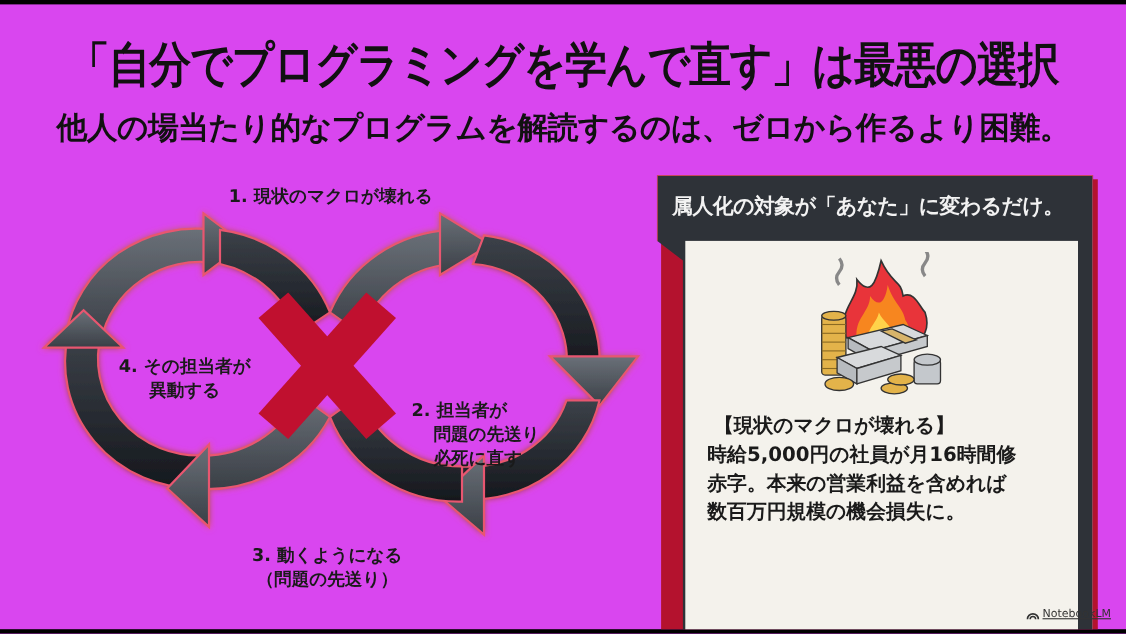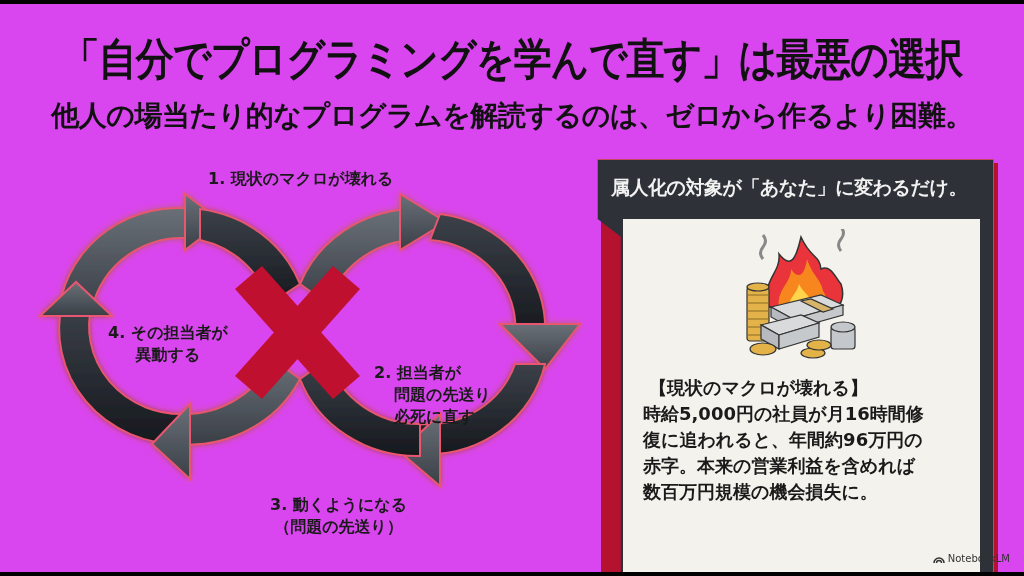--- a/index.html
+++ b/index.html
@@ -57,21 +57,21 @@
     background:#f4f2ec;
   }
   .money { position:absolute; left:118px; top:10px; width:120px; height:130px; }
   .calc {
     position:absolute; left:20px; top:156px; right:18px;
     font-weight:bold; font-size:18px; line-height:26px; color:#1a1a1a;
   }
   .calc-title { margin-left:6px; }
   .logo {
     position:absolute; right:14px; bottom:8px;
-    font-size:10px; color:#333; display:flex; align-items:center; gap:3px;
+    font-size:10px; color:#333; display:flex; align-items:center; gap:3px;text-decoration:underline;
   }
 </style>
 </head>
 <body>
 
 <div class="slide">
 
   <div class="title">「自分でプログラミングを学んで直す」は最悪の選択</div>
   <div class="subtitle">他人の場当たり的なプログラムを解読するのは、ゼロから作るより困難。</div>
 
@@ -127,21 +127,21 @@
     </svg>
 
     <div class="lbl" style="left:208px; top:164px;">1. 現状のマクロが壊れる</div>
 
     <div class="lbl" style="left:374px; top:310px;margin-top:48px;">
       <div>2. 担当者が</div>
       <div style="padding-left:20px">問題の先送り</div>
       <div style="padding-left:20px">必死に直す</div>
     </div>
 
-    <div class="lbl" style="left:229px; top:490px; text-align:center;margin-left:41px;">
+    <div class="lbl" style="left:229px; top:490px; text-align:center;">
       <div>3. 動くようになる</div>
       <div>（問題の先送り）</div>
     </div>
 
     <div class="lbl" style="left:108px; top:318px; text-align:center;">
       <div>4. その担当者が</div>
       <div>異動する</div>
     </div>
   </div>
 
@@ -189,21 +189,20 @@
 
         <g fill="#e3b34a" stroke="#333" stroke-width="1.2">
           <ellipse cx="22" cy="120" rx="13" ry="6"></ellipse>
           <ellipse cx="72" cy="124" rx="12" ry="5"></ellipse>
           <ellipse cx="78" cy="116" rx="12" ry="5"></ellipse>
         </g>
       </svg>
       <div class="calc">
         <div class="calc-title">【現状のマクロが壊れる】</div>
         <div>時給5,000円の社員が月16時間修</div>
-        <div>復に追われると、年間約96万円の</div>
         <div>赤字。本来の営業利益を含めれば</div>
         <div>数百万円規模の機会損失に。</div>
       </div>
     </div>
   </div>
 
   <div class="logo">
     <svg width="12" height="10" viewBox="0 0 12 10">
       <path d="M1,9 A5,5 0 0 1 11,9" stroke="#333" stroke-width="1.6" fill="none"></path>
       <path d="M3.5,9 A2.5,2.5 0 0 1 8.5,9" stroke="#333" stroke-width="1.4" fill="none"></path>

